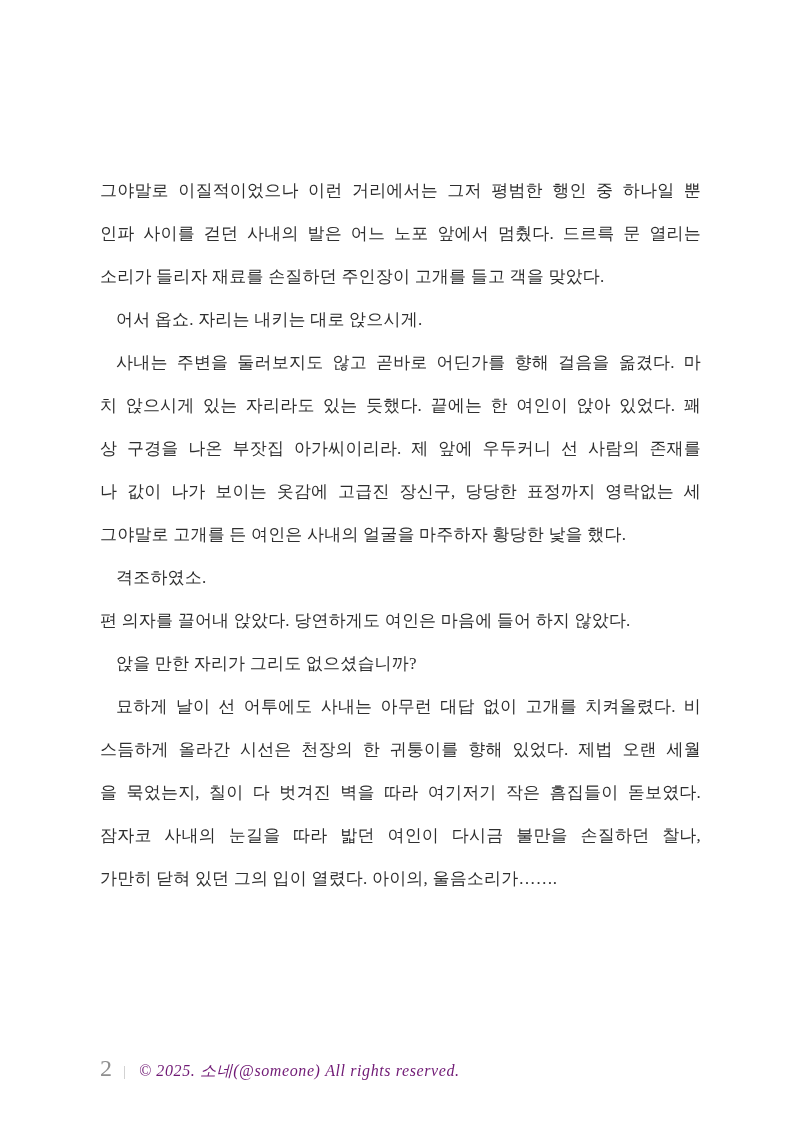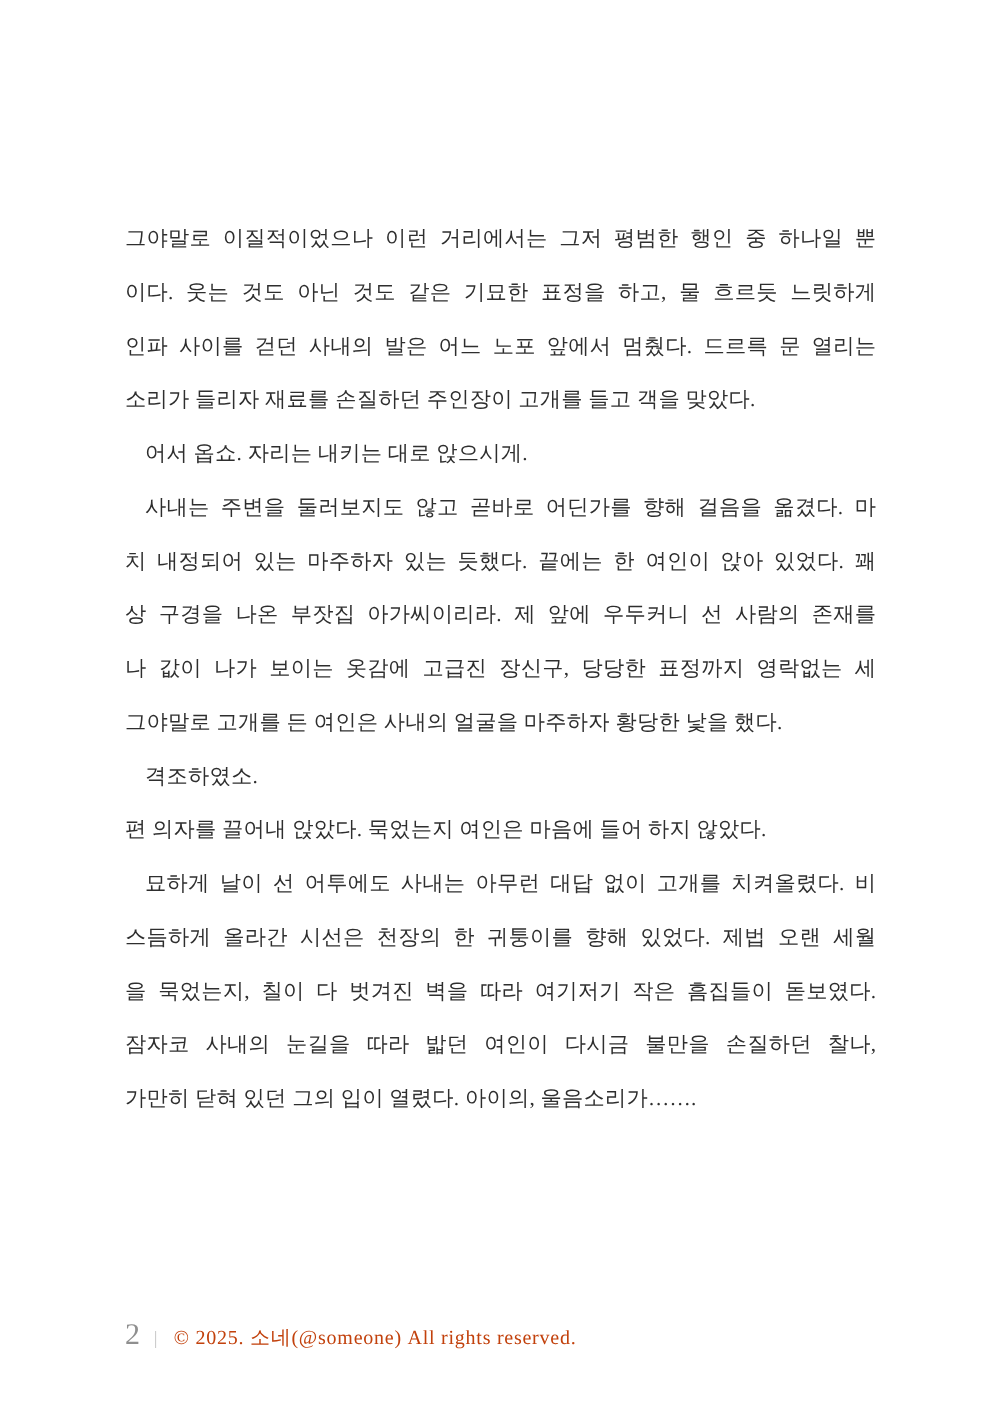--- a/index.html
+++ b/index.html
@@ -54,43 +54,44 @@
     font-family: "Liberation Serif", "DejaVu Serif", serif;
   }
   .sep {
     font-size: 15px;
     color: #c6c6c6;
     margin: 0 13px 0 11px;
     font-weight: 300;
   }
   .copy {
     font-size: 16px;
-    color: #c2410c;
+    font-style: italic;
+    color: #701a75;
     letter-spacing: 0.6px;
     font-family: "Liberation Serif", "DejaVu Serif", serif;
   }
 </style>
 </head>
 <body>
 
 <div class="page">
 
   <main class="text-block">
     <p class="line j">그야말로 이질적이었으나 이런 거리에서는 그저 평범한 행인 중 하나일 뿐</p>
-    <p class="line j">이다. 웃는 것도 아닌 것도 같은 기묘한 표정을 하고, 물 흐르듯 느릿하게</p>
     <p class="line j">인파 사이를 걷던 사내의 발은 어느 노포 앞에서 멈췄다. 드르륵 문 열리는</p>
     <p class="line e">소리가 들리자 재료를 손질하던 주인장이 고개를 들고 객을 맞았다.</p>
     <p class="line i e">어서 옵쇼. 자리는 내키는 대로 앉으시게.</p>
     <p class="line i j">사내는 주변을 둘러보지도 않고 곧바로 어딘가를 향해 걸음을 옮겼다. 마</p>
-    <p class="line j">치 내정되어 있는 마주하자 있는 듯했다. 끝에는 한 여인이 앉아 있었다. 꽤</p>
+    <p class="line j">치 앉으시게 있는 자리라도 있는 듯했다. 끝에는 한 여인이 앉아 있었다. 꽤</p>
     <p class="line j">상 구경을 나온 부잣집 아가씨이리라. 제 앞에 우두커니 선 사람의 존재를</p>
     <p class="line j">나 값이 나가 보이는 옷감에 고급진 장신구, 당당한 표정까지 영락없는 세</p>
     <p class="line e">그야말로 고개를 든 여인은 사내의 얼굴을 마주하자 황당한 낯을 했다.</p>
     <p class="line i e">격조하였소.</p>
-    <p class="line e">편 의자를 끌어내 앉았다. 묵었는지 여인은 마음에 들어 하지 않았다.</p>
+    <p class="line e">편 의자를 끌어내 앉았다. 당연하게도 여인은 마음에 들어 하지 않았다.</p>
+    <p class="line i e">앉을 만한 자리가 그리도 없으셨습니까?</p>
     <p class="line i j">묘하게 날이 선 어투에도 사내는 아무런 대답 없이 고개를 치켜올렸다. 비</p>
     <p class="line j">스듬하게 올라간 시선은 천장의 한 귀퉁이를 향해 있었다. 제법 오랜 세월</p>
     <p class="line j">을 묵었는지, 칠이 다 벗겨진 벽을 따라 여기저기 작은 흠집들이 돋보였다.</p>
     <p class="line j">잠자코 사내의 눈길을 따라 밟던 여인이 다시금 불만을 손질하던 찰나,</p>
     <p class="line e">가만히 닫혀 있던 그의 입이 열렸다. 아이의, 울음소리가…….</p>
   </main>
 
   <footer class="footer">
     <span class="pagenum">2</span>
     <span class="sep">|</span>

